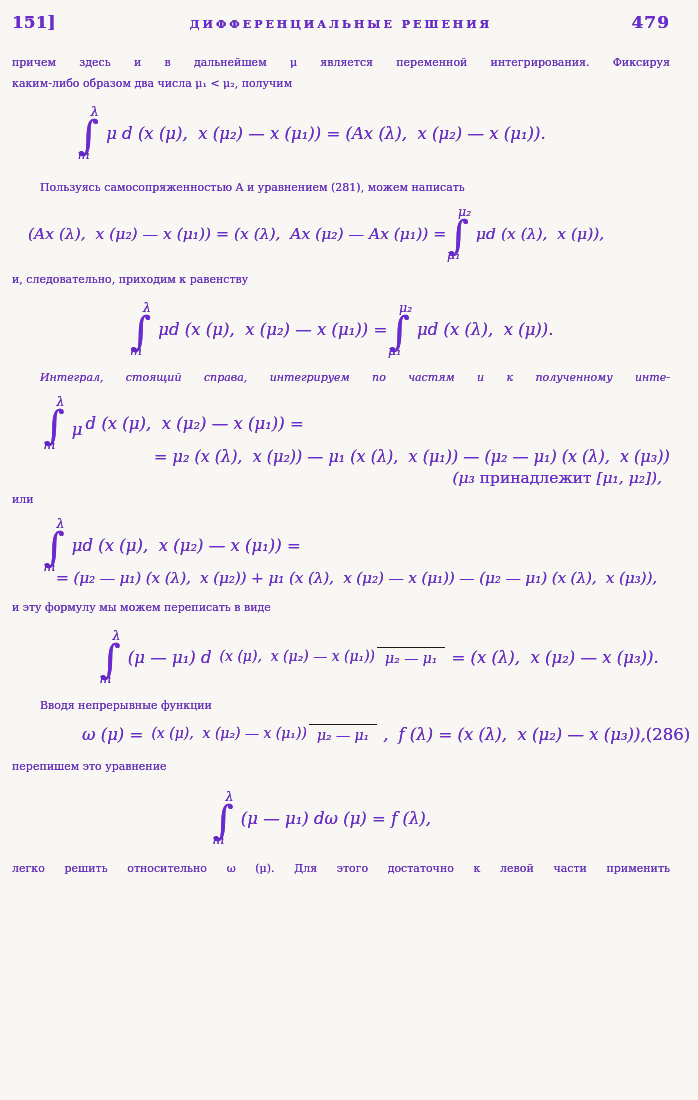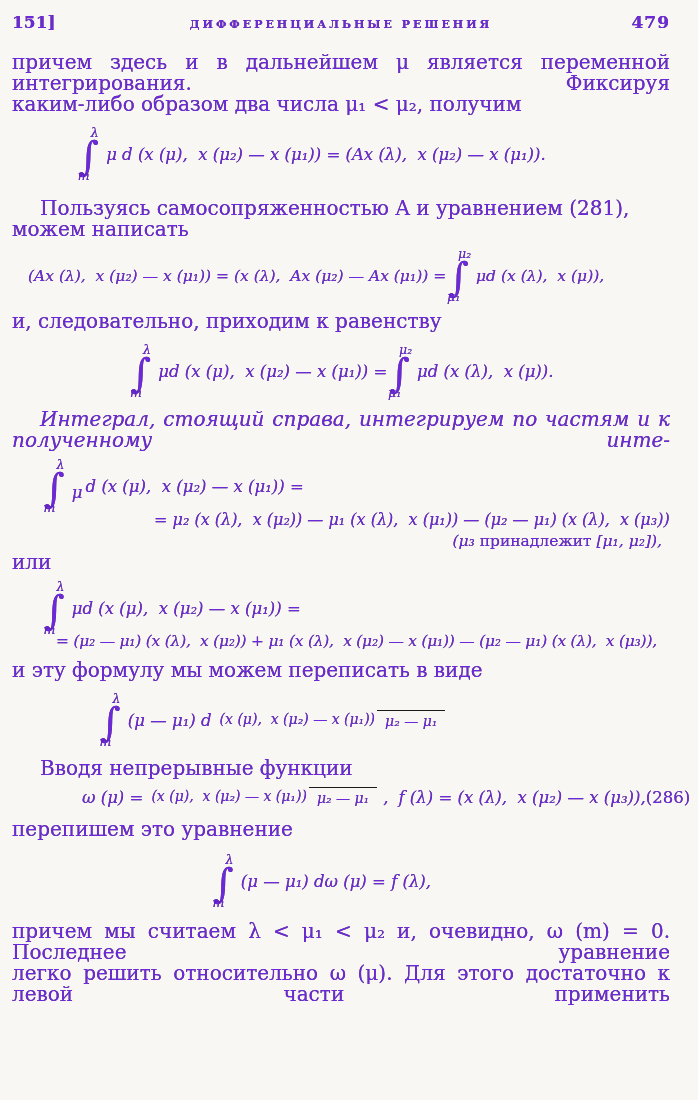--- a/index.html
+++ b/index.html
@@ -17,21 +17,21 @@
     overflow: hidden;
     text-shadow: 0 0 0.55px rgba(28,27,25,0.75);
   }
   
   .hdr { display: flex; align-items: baseline; margin-bottom: 2px; }
   .hdr .sec { font-size: 17px; font-weight: bold; width: 90px; }
   .hdr .title { flex: 1; text-align: center; font-size: 11px; font-weight: bold; letter-spacing: 3px; }
   .hdr .pageno { width: 90px; text-align: right; font-size: 17px; font-weight: bold; letter-spacing: 1px; }
 
   
-  .para { font-size: 20px; line-height: 21px; }
+  .para { font-size: 11px; line-height: 21px; }
   .jl { text-align: justify; text-align-last: justify; }
   .ind { text-indent: 28px; }
   .p1 { margin-top: 20px; }
   .p2 { margin-top: 16px; }
   .p3 { margin-top: 8px; }
   .p4 { margin-top: 10px; font-style: italic; }
   .p5 { margin-top: 2px; }
   .p6 { margin-top: 10px; }
   .p7 { margin-top: 10px; }
   .p8 { margin-top: 12px; }
@@ -161,20 +161,21 @@
     <span class="intwrap">
       <span class="lim up">λ</span>
       <span class="int">∫</span>
       <span class="lim lo">m</span>
     </span>
     <span class="math">(μ — μ₁) d</span>
     <span class="frac">
       <span class="num math">(x (μ),  x (μ₂) — x (μ₁))</span>
       <span class="den math">μ₂ — μ₁</span>
     </span>
+    <span class="math">= (x (λ),  x (μ₂) — x (μ₃)).</span>
   </div>
 
   <div class="para p7 ind">Вводя непрерывные функции</div>
 
   <div class="formula f7">
     <span class="math">ω (μ) =</span>
     <span class="frac">
       <span class="num math">(x (μ),  x (μ₂) — x (μ₁))</span>
       <span class="den math">μ₂ — μ₁</span>
     </span>
@@ -188,17 +189,16 @@
   <div class="formula f8">
     <span class="intwrap">
       <span class="lim up">λ</span>
       <span class="int">∫</span>
       <span class="lim lo">m</span>
     </span>
     <span class="math">(μ — μ₁) dω (μ) = f (λ),</span>
   </div>
 
   <div class="para p9">
-    <div class="jl">причем мы считаем  λ &lt; μ₁ &lt; μ₂  и, очевидно, ω (m) = 0.  Последнее  уравнение</div>
     <div class="jl">легко решить относительно  ω (μ).  Для этого достаточно к левой части применить</div>
   </div>
 
 </div>
 
 </body></html>

